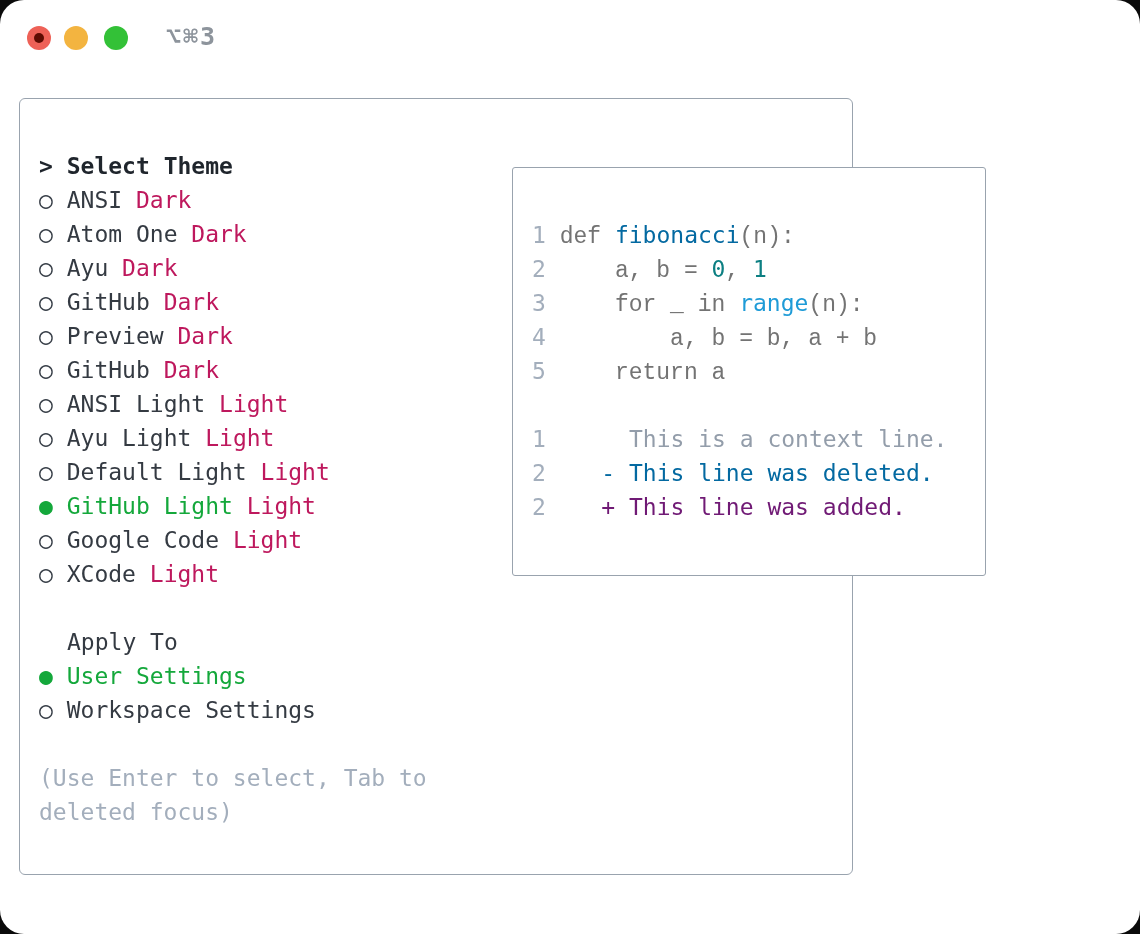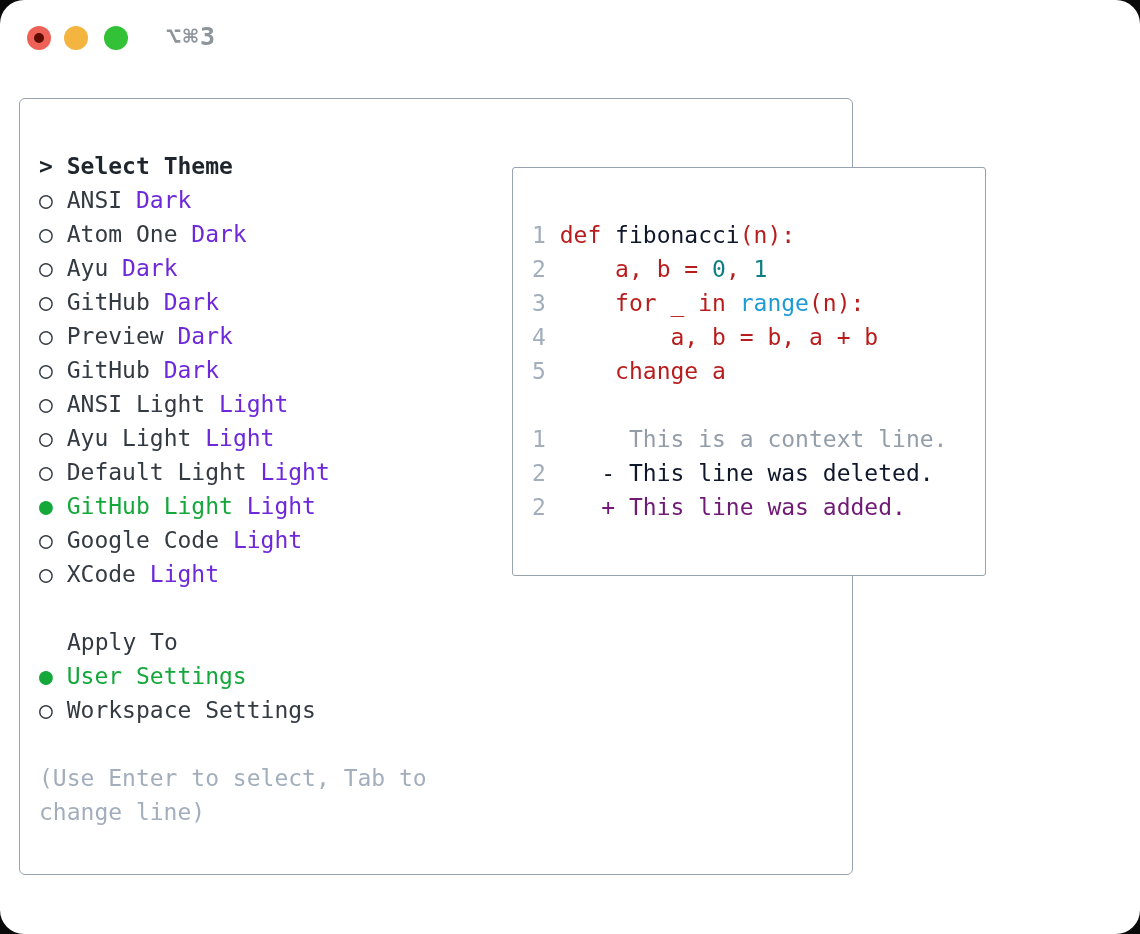--- a/index.html
+++ b/index.html
@@ -50,38 +50,38 @@
     white-space: pre;
     font-size: 23px;
     color: #343a42;
   }
   .heading { font-weight: bold; color: #1f252c; }
   .apply-title { padding-left: 28px; }
   .bullet { color: #3a414a; }
   .bullet.sel { color: #14a83b; }
   .opt-name { color: #343a42; }
   .opt-name.sel { color: #14a83b; }
-  .opt-tag { color: #6d28d9; }
+  .opt-tag { color: #be185d; }
   .hint-block { margin-top: 34px; }
   .hint-block .row { color: #a3aebc; }
   .apply-block { margin-top: 34px; }
   
   .preview-box {
     margin-left: 11px; margin-top: 18px;
     width: 474px; height: 409px;
     border: 1.5px solid #99a3ae;
     border-radius: 3px;
     box-sizing: border-box;
     padding: 50px 0 0 19px;
     overflow: hidden;
     background: #ffffff;
   }
   .lnum { color: #a3aebc; }
-  .tok-fg   { color: #b91c1c; }
-  .tok-red  { color: #0f172a; }
+  .tok-fg   { color: #737373; font-family: Liberation Mono, monospace; }
+  .tok-red  { color: #0369a1; }
   .tok-teal { color: #0c7f82; }
   .tok-blue { color: #1e9bd7; }
   .tok-ctx  { color: #939daa; text-align: right; }
   .tok-green{ color: #701a75; margin-top: 20px; }
 </style>
 </head>
 <body>
 
 <div class="window">
 
@@ -117,32 +117,32 @@
       <div class="apply-block">
         <div class="row apply-title">Apply To</div>
         <div id="apply-list">
             <div class="row"><span class="bullet sel">●</span><span class="opt-name sel"> User Settings</span></div>
             <div class="row"><span class="bullet">○</span><span class="opt-name"> Workspace Settings</span></div>
           </div>
       </div>
 
       <div class="hint-block">
         <div class="row">(Use Enter to select, Tab to</div>
-        <div class="row">change line)</div>
+        <div class="row">deleted focus)</div>
       </div>
     </div>
 
     <div class="right-col">
       <div class="preview-box">
         <div id="code-lines">
             <div class="row"><span class="lnum">1 </span><span class="tok-fg">def </span><span class="tok-red">fibonacci</span><span class="tok-fg">(n):</span></div>
             <div class="row"><span class="lnum">2 </span><span class="tok-fg">    a, b = </span><span class="tok-teal">0</span><span class="tok-fg">, </span><span class="tok-teal">1</span></div>
             <div class="row"><span class="lnum">3 </span><span class="tok-fg">    for _ in </span><span class="tok-blue">range</span><span class="tok-fg">(n):</span></div>
             <div class="row"><span class="lnum">4 </span><span class="tok-fg">        a, b = b, a + b</span></div>
-            <div class="row"><span class="lnum">5 </span><span class="tok-fg">    change a</span></div>
+            <div class="row"><span class="lnum">5 </span><span class="tok-fg">    return a</span></div>
             <div class="row"></div>
             <div class="row"><span class="lnum">1 </span><span class="tok-ctx">     This is a context line.</span></div>
             <div class="row"><span class="lnum">2 </span><span class="tok-red">   - This line was deleted.</span></div>
             <div class="row"><span class="lnum">2 </span><span class="tok-green">   + This line was added.</span></div>
           </div>
       </div>
     </div>
 
   </div>
 </div>

